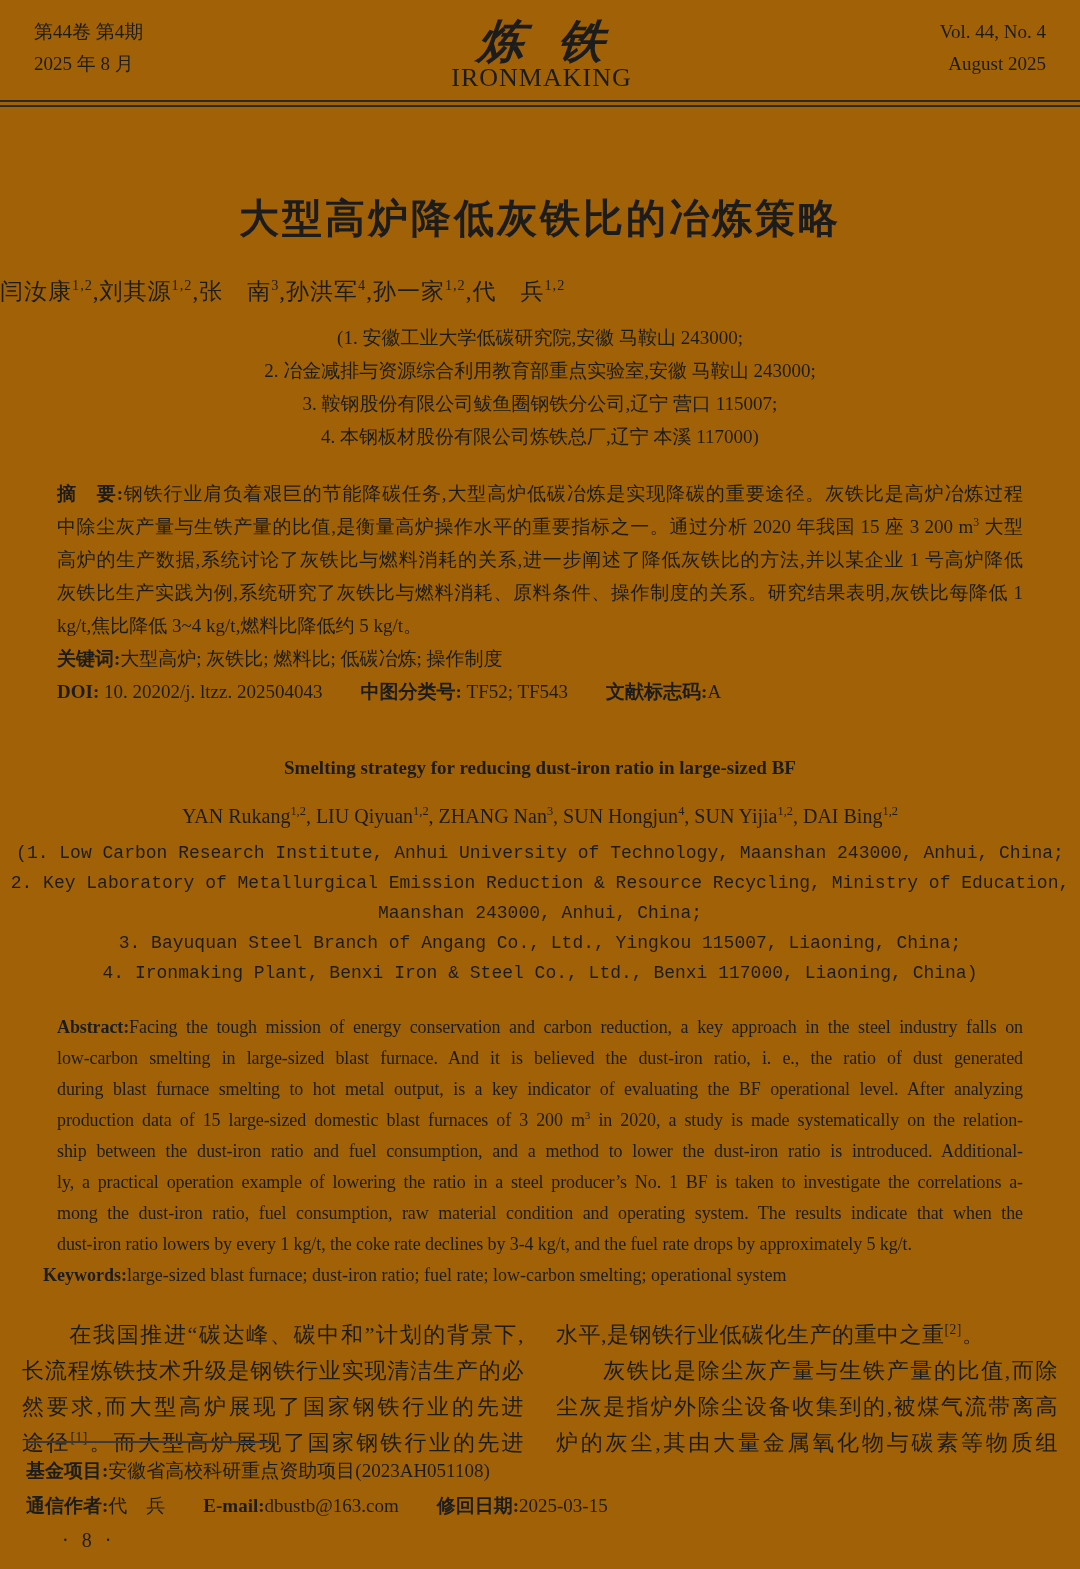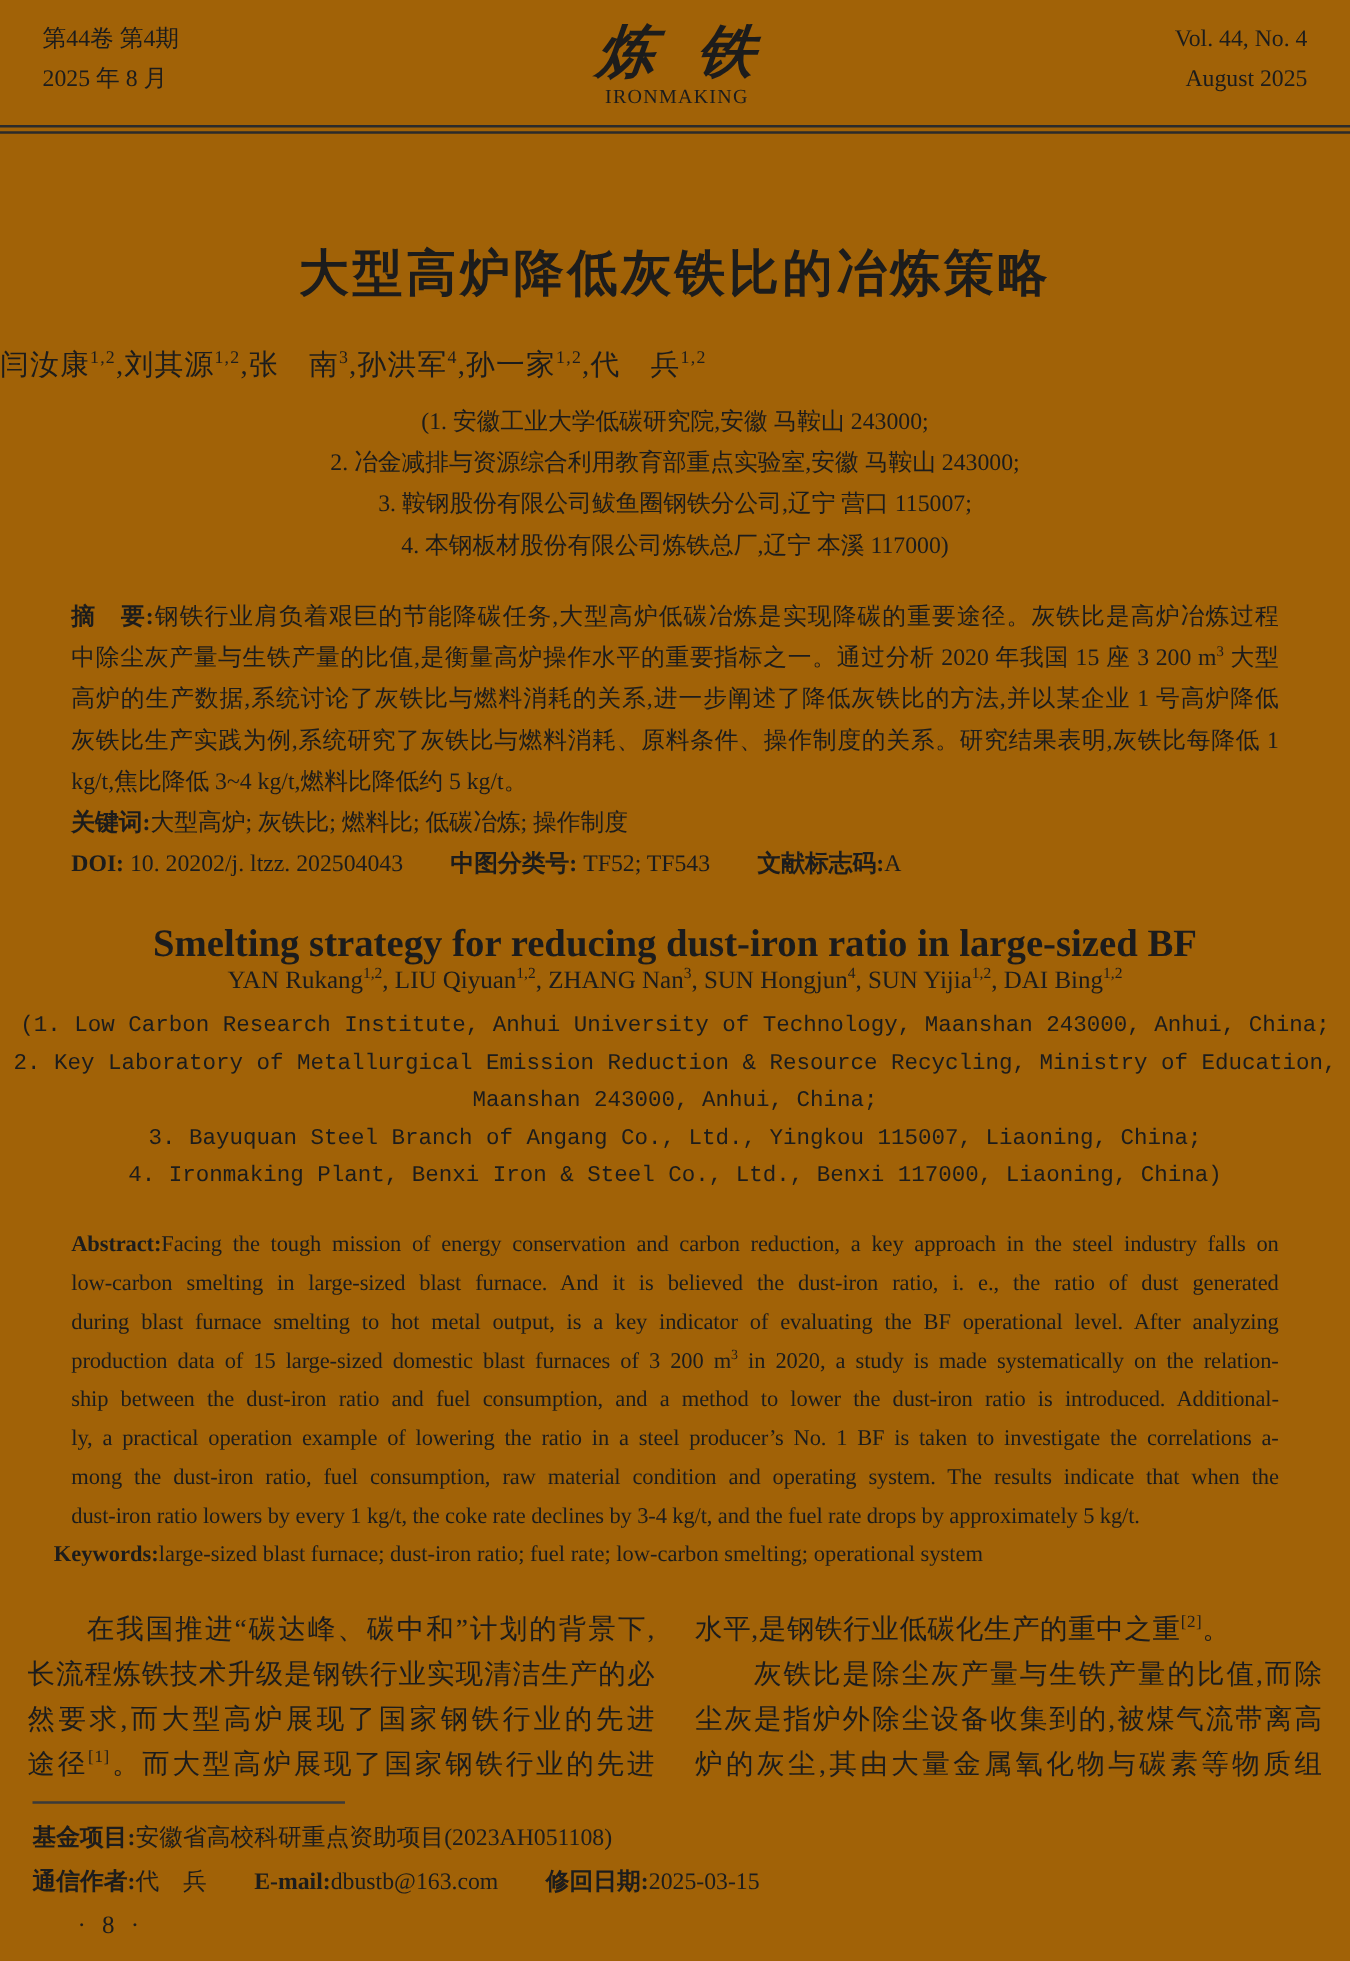--- a/index.html
+++ b/index.html
@@ -20,31 +20,31 @@
   .hdr{display:flex;justify-content:space-between;align-items:flex-start;padding:16px 34px 0 34px;}
   .hdr-issue{font-size:19px;line-height:32px;}
   .hdr-issue.right{text-align:right;}
   .hdr-center{text-align:center;margin-top:2px;}
   .logo-cn{
     font-size:46px;font-weight:bold;font-style:italic;
     letter-spacing:34px;text-indent:34px;
     transform:skewX(-6deg);
     line-height:48px;
   }
-  .logo-en{font-size:16px;letter-spacing:1px;line-height:24px;}
+  .logo-en{font-size:26px;letter-spacing:1px;line-height:24px;}
   .rule-double{margin:10px 0 0 0;height:3px;border-top:2px solid #2b2b2b;border-bottom:2px solid #2b2b2b;}
 
   
   .title-cn{margin-top:84px;text-align:center;font-size:40px;font-weight:bold;letter-spacing:3px;}
   .authors-cn{margin-top:30px;text-align:left;font-size:23px;letter-spacing:1px;font-family:Liberation Serif, serif;}
   .affils-cn{margin-top:14px;font-size:19px;}
   .affils-cn .line{line-height:33px;}
 
-  .title-en{margin-top:28px;text-align:center;font-size:31px;font-weight:bold;}
-  .authors-en{text-align:center;font-size:20px;}
+  .title-en{margin-top:48px;text-align:center;font-size:19px;font-weight:bold;}
+  .authors-en{margin-top:26px;text-align:center;font-size:20px;}
   .affils-en{margin-top:10px;font-size:18px;}
   .affils-en .line{line-height:30px;font-family:Liberation Mono, monospace;}
 
   
   .block-cn{margin:24px 57px 0 57px;font-size:19px;}
   .block-cn .line{line-height:33px;}
   .kw-cn{margin:0 57px;font-size:19px;line-height:33px;}
   .doi-line{margin:0 57px;font-size:19px;line-height:34px;}
 
   .block-en{margin:24px 57px 0 57px;font-size:18px;letter-spacing:-0.1px;}

